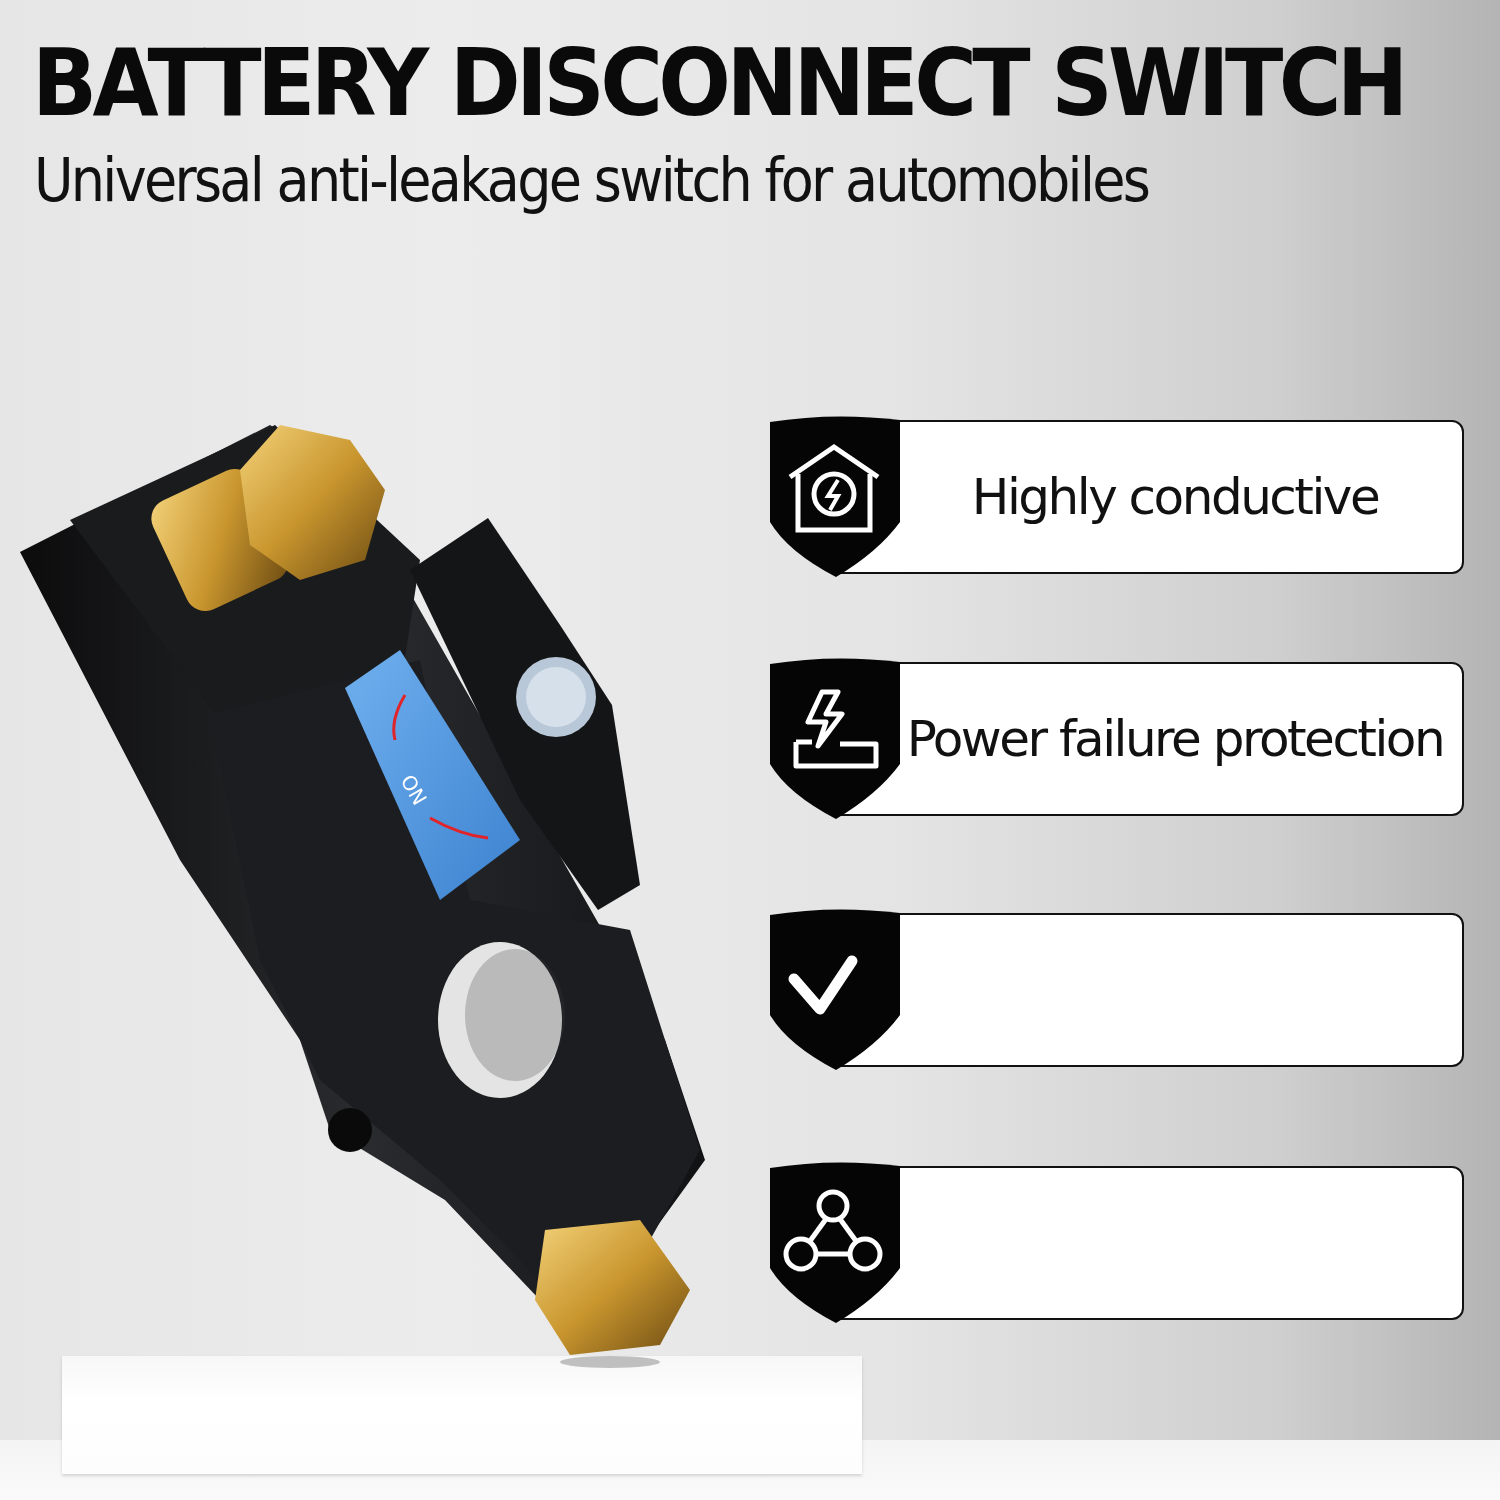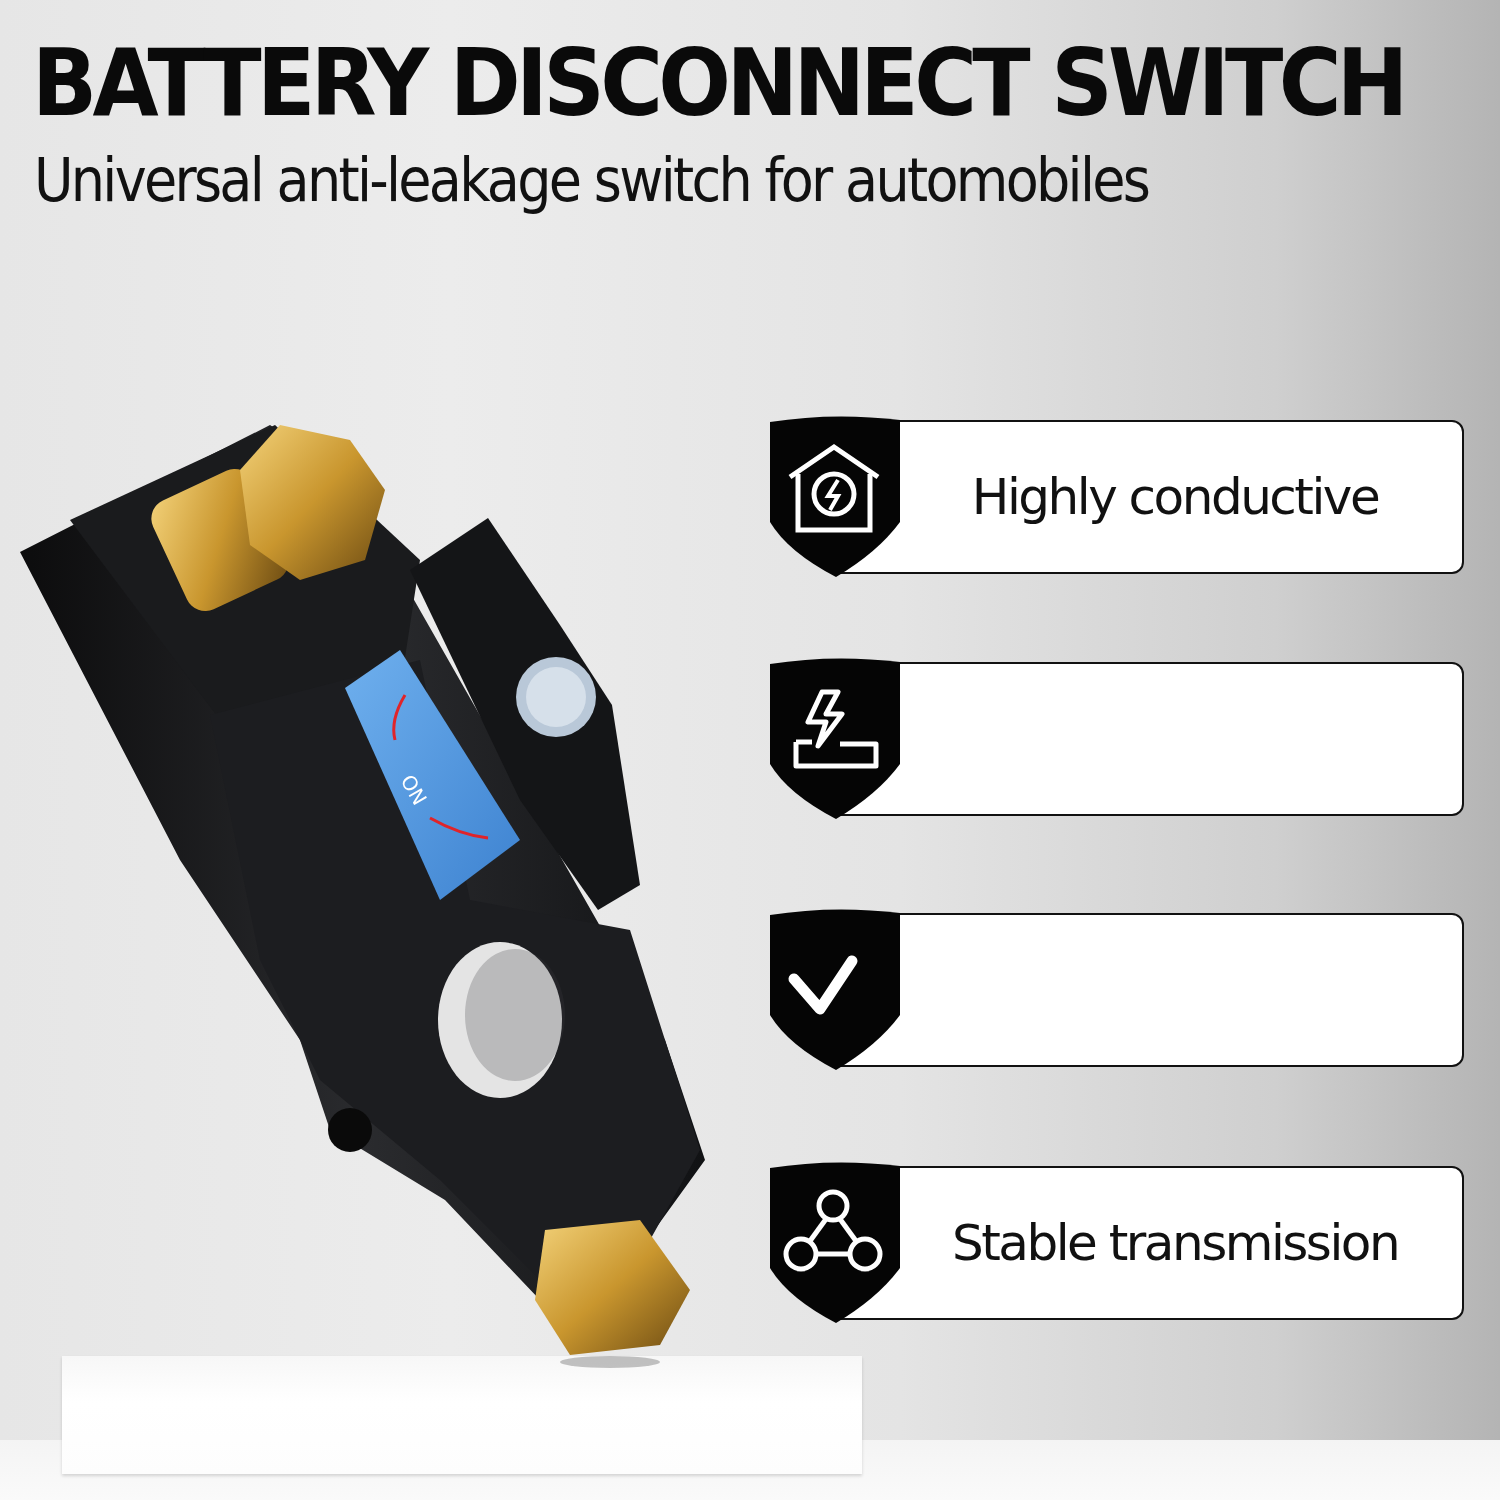--- a/index.html
+++ b/index.html
@@ -119,20 +119,21 @@
 <div class="feature" style="top:654px">
   <div class="card"></div>
   <svg class="shield" viewBox="0 0 134 165">
     <path d="M2 10 Q65 0 132 8 L132 110 Q110 140 68 165 Q20 140 2 110 Z" fill="#050505"></path>
     <g stroke="#fff" stroke-width="5" fill="none" stroke-linejoin="round">
       <path d="M54 38 L40 68 L58 68 L50 92 L74 60 L58 60 L70 38 Z"></path>
       <path d="M28 88 L28 112 L108 112 L108 90 L72 90"></path>
       <path d="M28 88 L44 88"></path>
     </g>
   </svg>
+  <div class="label">Power failure protection</div>
 </div>
 
 <div class="feature" style="top:905px">
   <div class="card"></div>
   <svg class="shield" viewBox="0 0 134 165">
     <path d="M2 10 Q65 0 132 8 L132 110 Q110 140 68 165 Q20 140 2 110 Z" fill="#050505"></path>
     <path d="M26 74 L52 104 L84 56" stroke="#fff" stroke-width="11" fill="none" stroke-linecap="round" stroke-linejoin="round"></path>
   </svg>
 </div>
 
@@ -142,14 +143,13 @@
     <path d="M2 10 Q65 0 132 8 L132 110 Q110 140 68 165 Q20 140 2 110 Z" fill="#050505"></path>
     <g stroke="#fff" stroke-width="5" fill="none">
       <circle cx="65" cy="48" r="14"></circle>
       <circle cx="33" cy="96" r="15"></circle>
       <circle cx="97" cy="96" r="15"></circle>
       <path d="M58 61 L42 83"></path>
       <path d="M72 61 L88 83"></path>
       <path d="M48 96 L82 96"></path>
     </g>
   </svg>
-  <div class="label">Stable transmission</div>
 </div>
 
 </body></html>

